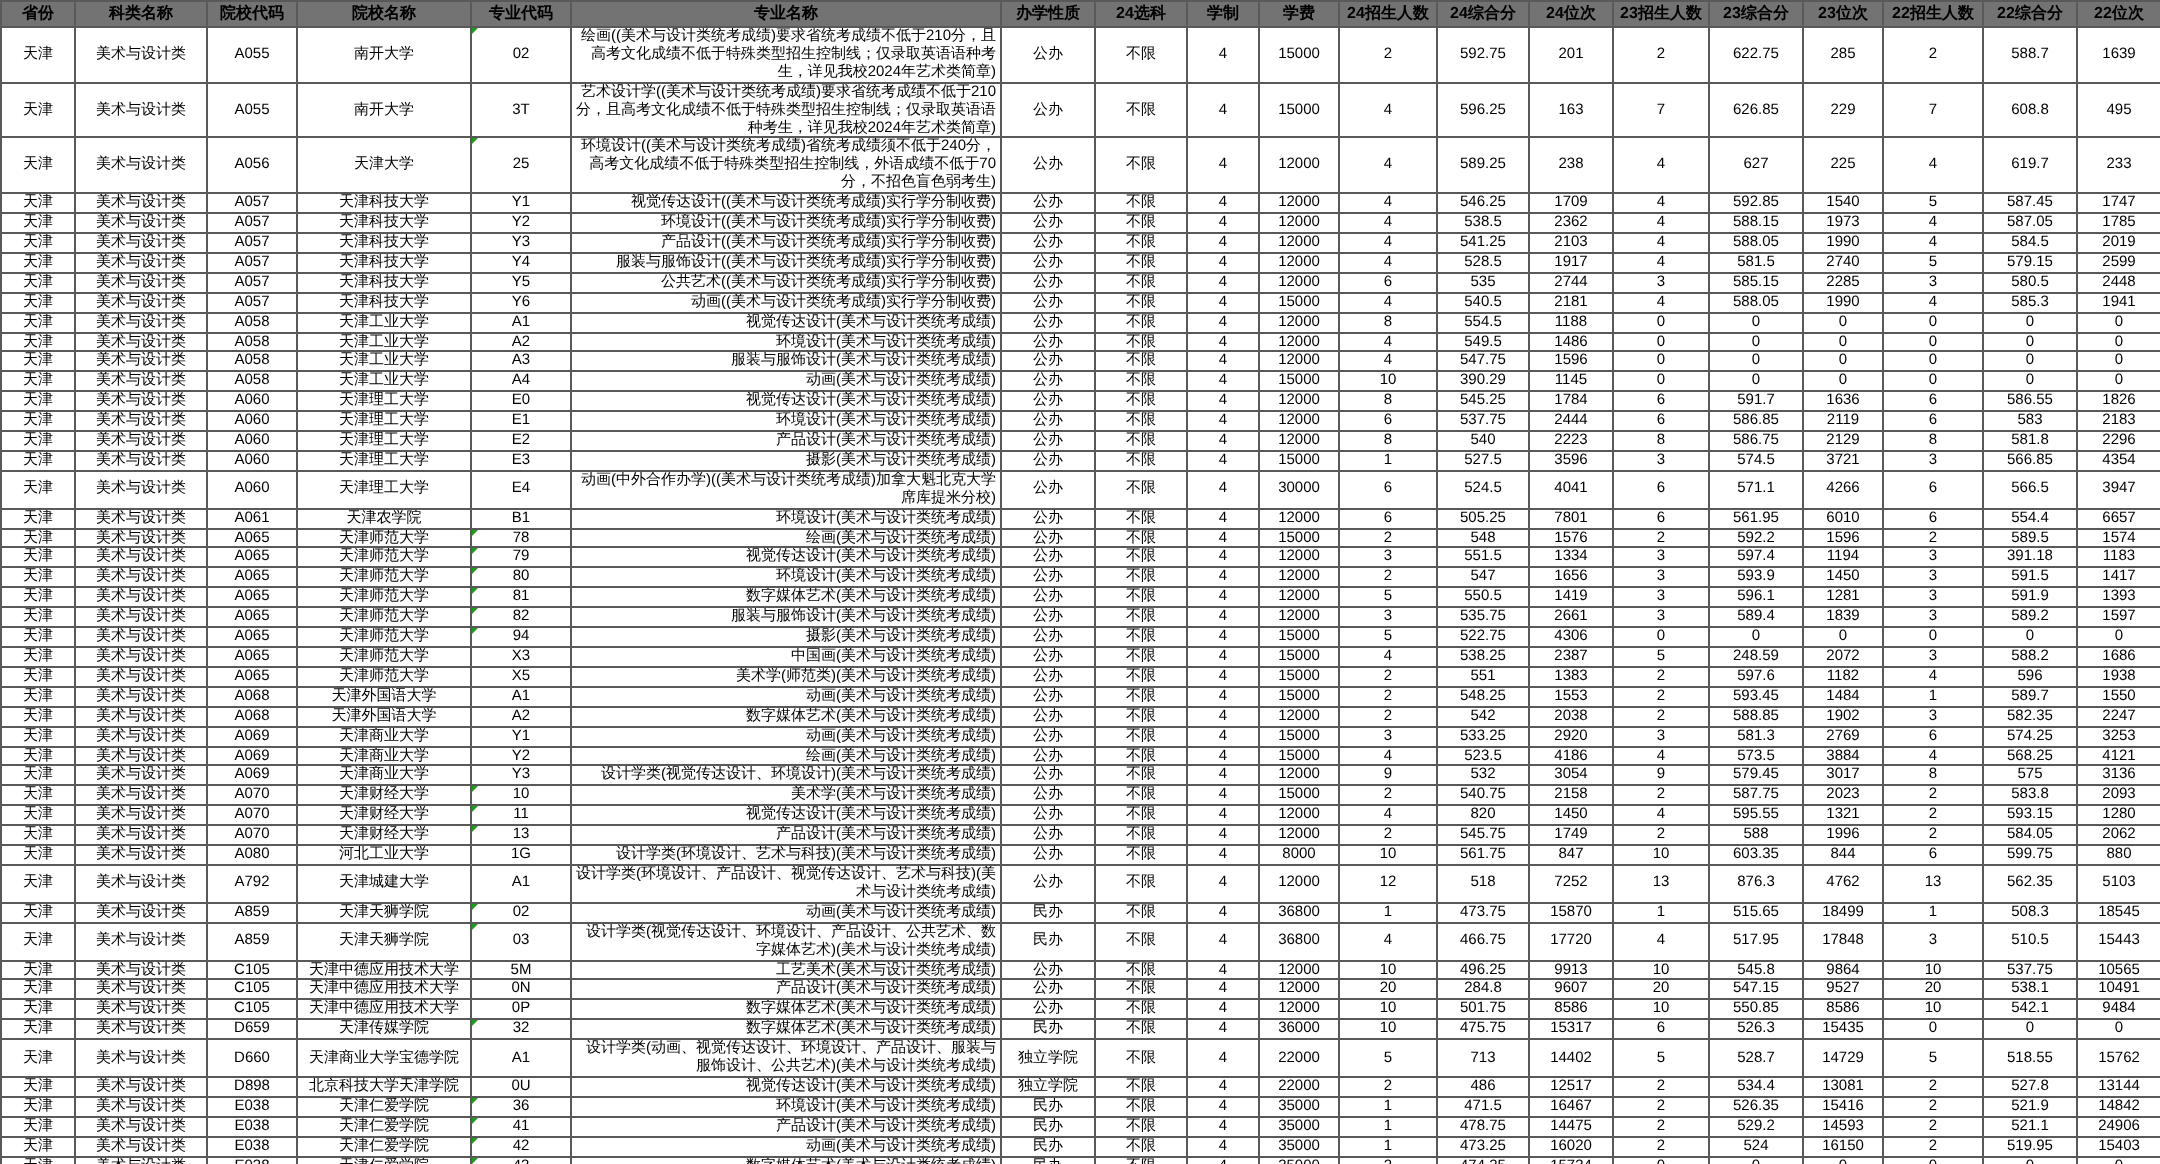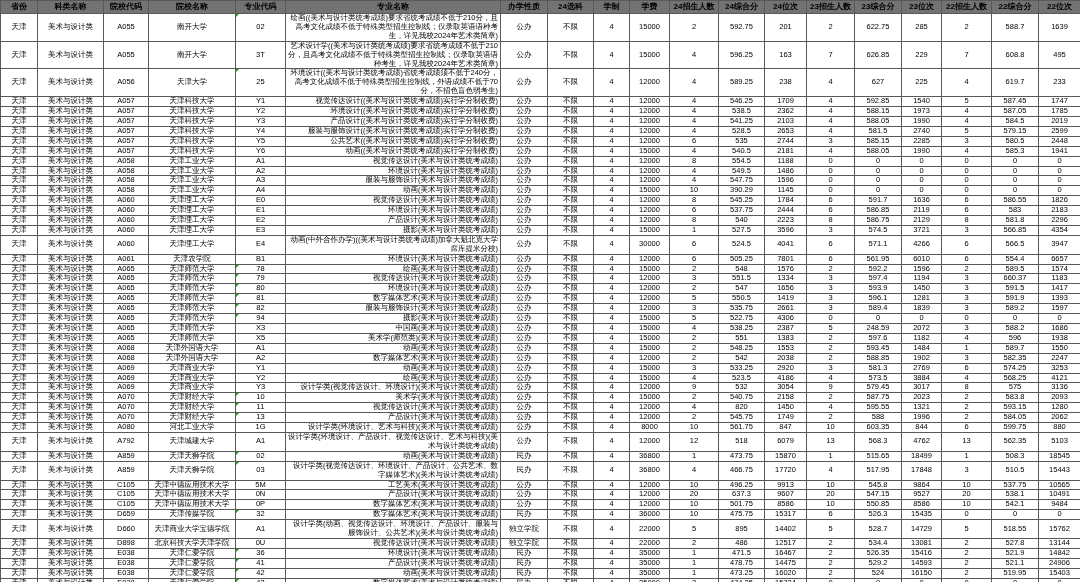--- a/index.html
+++ b/index.html
@@ -192,21 +192,21 @@
         <td>A057</td>
         <td>天津科技大学</td>
         <td class="code">Y4</td>
         <td class="left">服装与服饰设计((美术与设计类统考成绩)实行学分制收费)</td>
         <td>公办</td>
         <td>不限</td>
         <td>4</td>
         <td>12000</td>
         <td>4</td>
         <td>528.5</td>
-        <td>2653</td>
+        <td>1917</td>
         <td>4</td>
         <td>581.5</td>
         <td>2740</td>
         <td>5</td>
         <td>579.15</td>
         <td>2599</td>
       </tr>
       <tr>
         <td>天津</td>
         <td>美术与设计类</td>
@@ -491,21 +491,21 @@
         <td>不限</td>
         <td>4</td>
         <td>12000</td>
         <td>3</td>
         <td>551.5</td>
         <td>1334</td>
         <td>3</td>
         <td>597.4</td>
         <td>1194</td>
         <td>3</td>
-        <td>660.37</td>
+        <td>391.18</td>
         <td>1183</td>
       </tr>
       <tr>
         <td>天津</td>
         <td>美术与设计类</td>
         <td>A065</td>
         <td>天津师范大学</td>
         <td class="code flagged">80</td>
         <td class="left">环境设计(美术与设计类统考成绩)</td>
         <td>公办</td>
@@ -822,23 +822,23 @@
         <td>A792</td>
         <td>天津城建大学</td>
         <td class="code">A1</td>
         <td class="left">设计学类(环境设计、产品设计、视觉传达设计、艺术与科技)(美术与设计类统考成绩)</td>
         <td>公办</td>
         <td>不限</td>
         <td>4</td>
         <td>12000</td>
         <td>12</td>
         <td>518</td>
-        <td>6079</td>
+        <td>7252</td>
         <td>13</td>
-        <td>568.3</td>
+        <td>876.3</td>
         <td>4762</td>
         <td>13</td>
         <td>562.35</td>
         <td>5103</td>
       </tr>
       <tr>
         <td>天津</td>
         <td>美术与设计类</td>
         <td>A859</td>
         <td>天津天狮学院</td>
@@ -905,21 +905,21 @@
         <td>美术与设计类</td>
         <td>C105</td>
         <td>天津中德应用技术大学</td>
         <td class="code">0N</td>
         <td class="left">产品设计(美术与设计类统考成绩)</td>
         <td>公办</td>
         <td>不限</td>
         <td>4</td>
         <td>12000</td>
         <td>20</td>
-        <td>637.3</td>
+        <td>284.8</td>
         <td>9607</td>
         <td>20</td>
         <td>547.15</td>
         <td>9527</td>
         <td>20</td>
         <td>538.1</td>
         <td>10491</td>
       </tr>
       <tr>
         <td>天津</td>
@@ -968,21 +968,21 @@
         <td>美术与设计类</td>
         <td>D660</td>
         <td>天津商业大学宝德学院</td>
         <td class="code">A1</td>
         <td class="left">设计学类(动画、视觉传达设计、环境设计、产品设计、服装与服饰设计、公共艺术)(美术与设计类统考成绩)</td>
         <td>独立学院</td>
         <td>不限</td>
         <td>4</td>
         <td>22000</td>
         <td>5</td>
-        <td>895</td>
+        <td>713</td>
         <td>14402</td>
         <td>5</td>
         <td>528.7</td>
         <td>14729</td>
         <td>5</td>
         <td>518.55</td>
         <td>15762</td>
       </tr>
       <tr>
         <td>天津</td>

